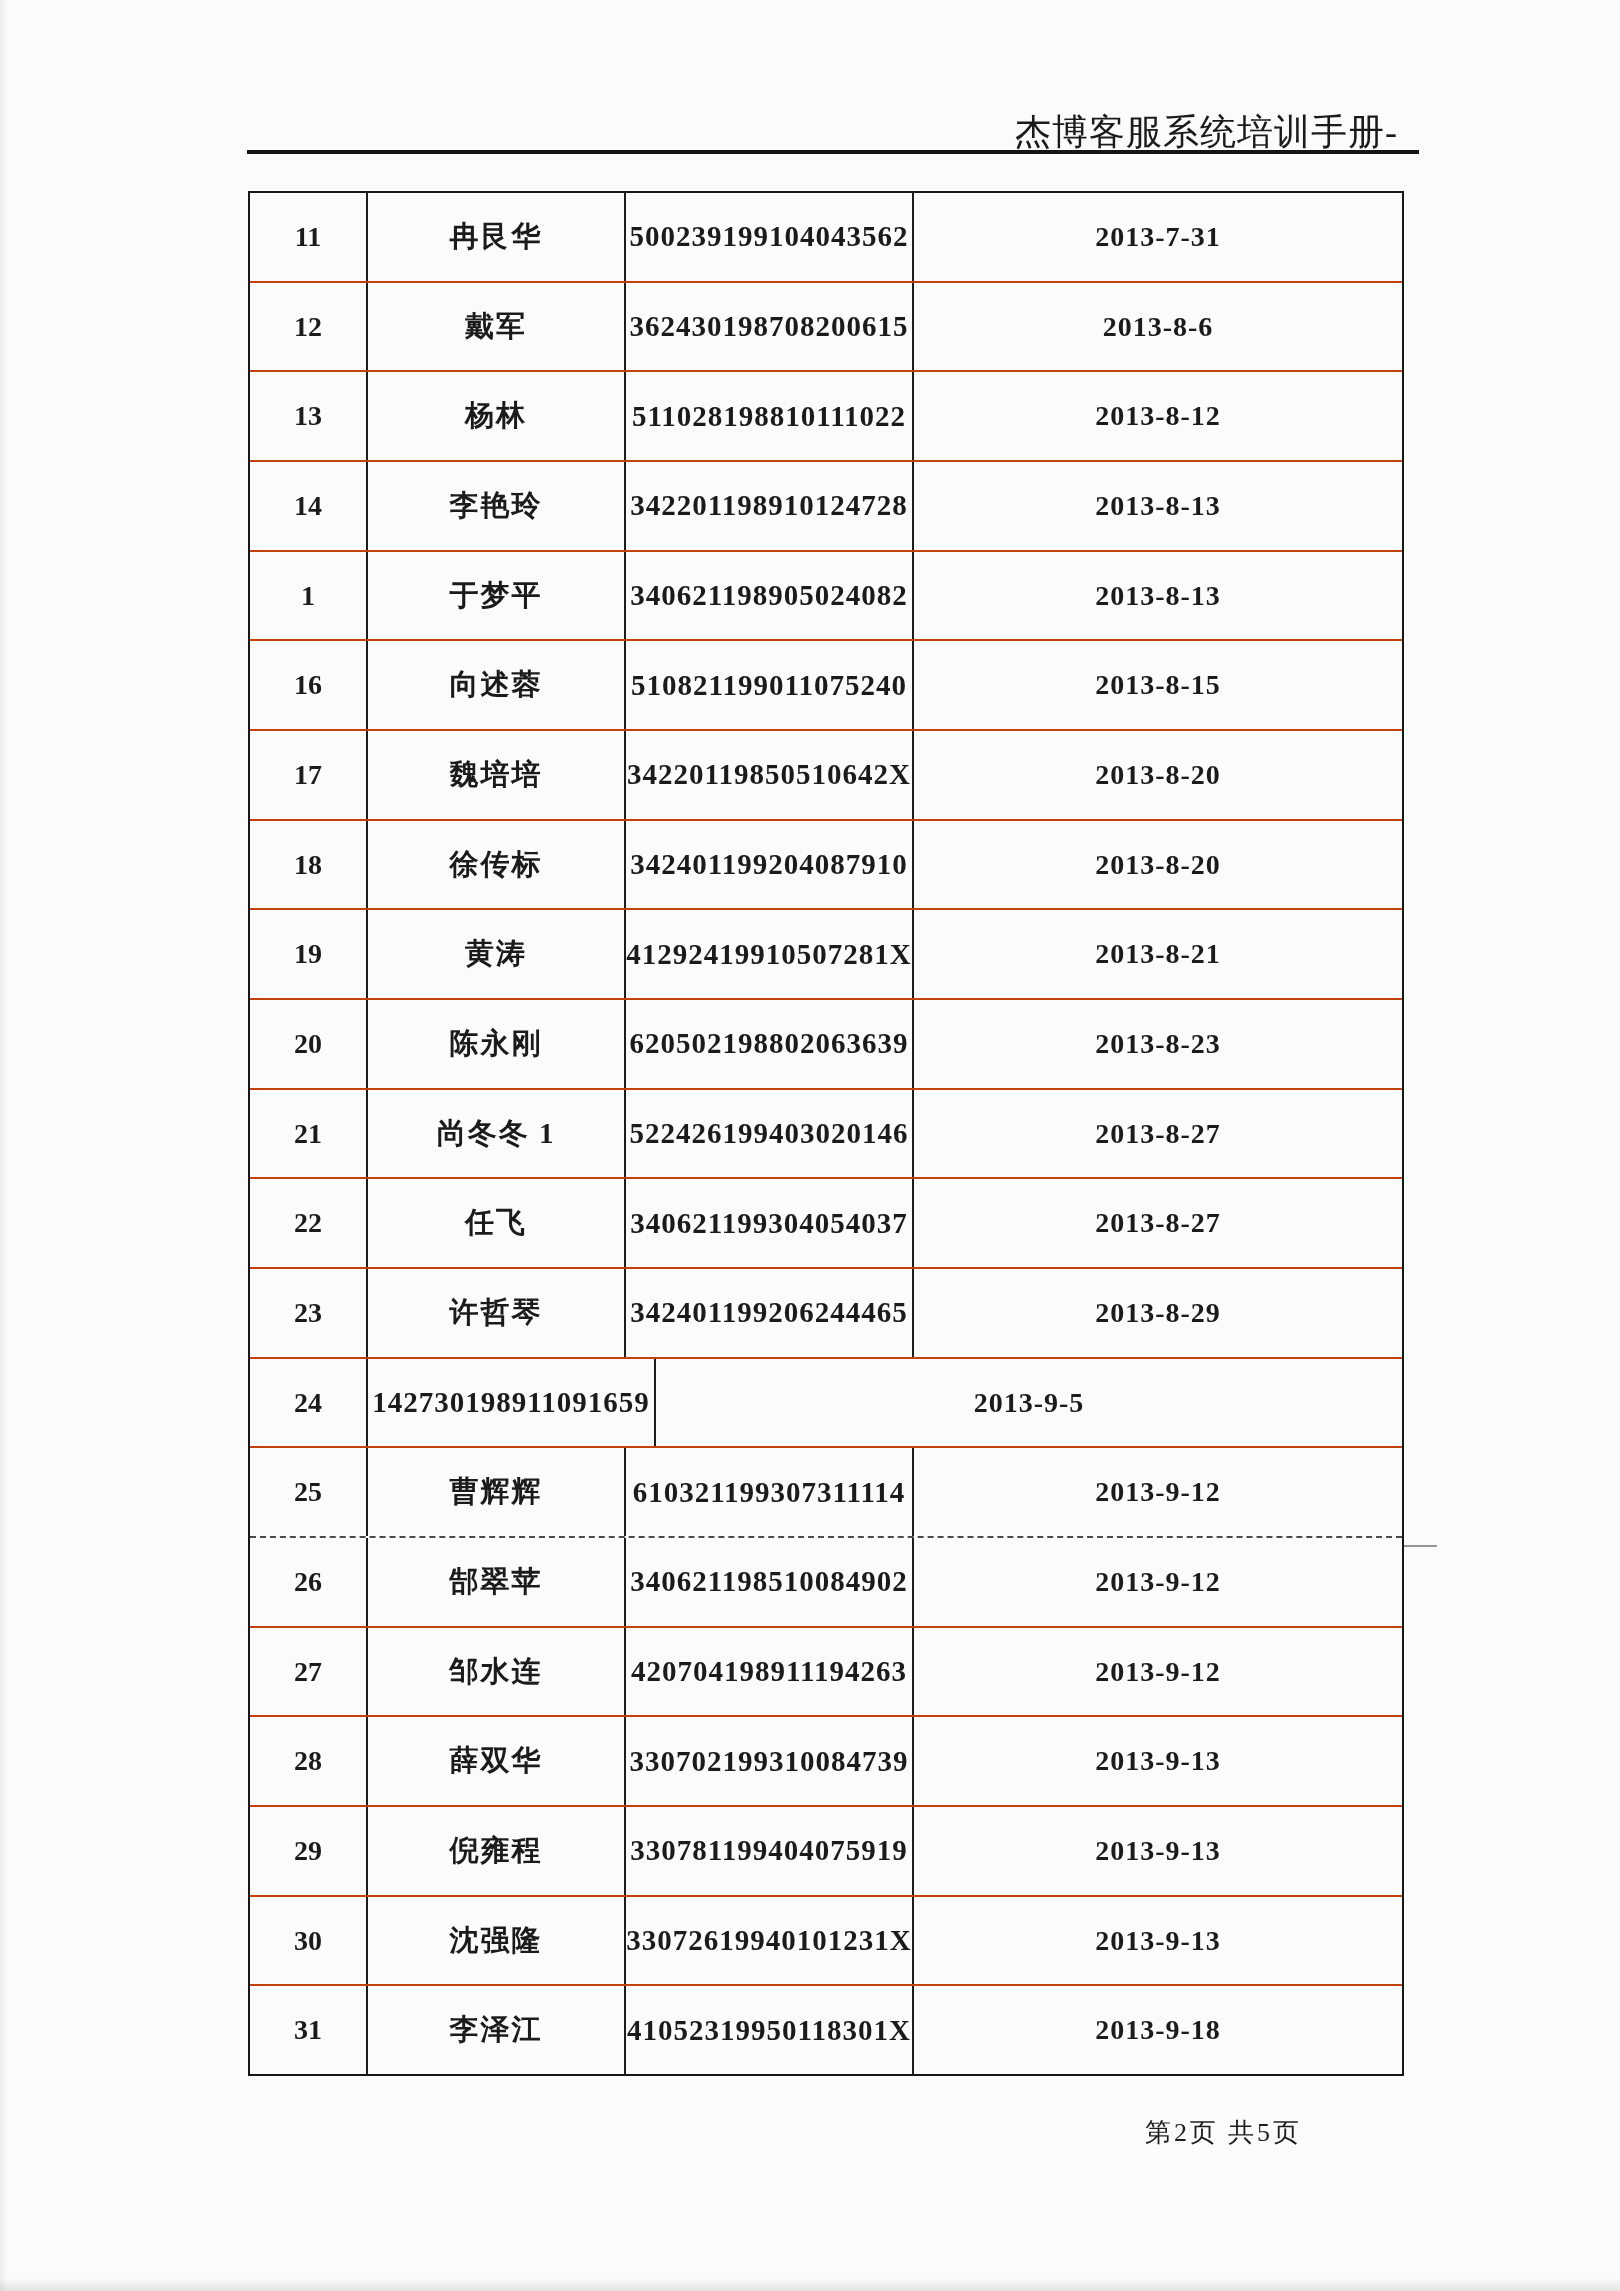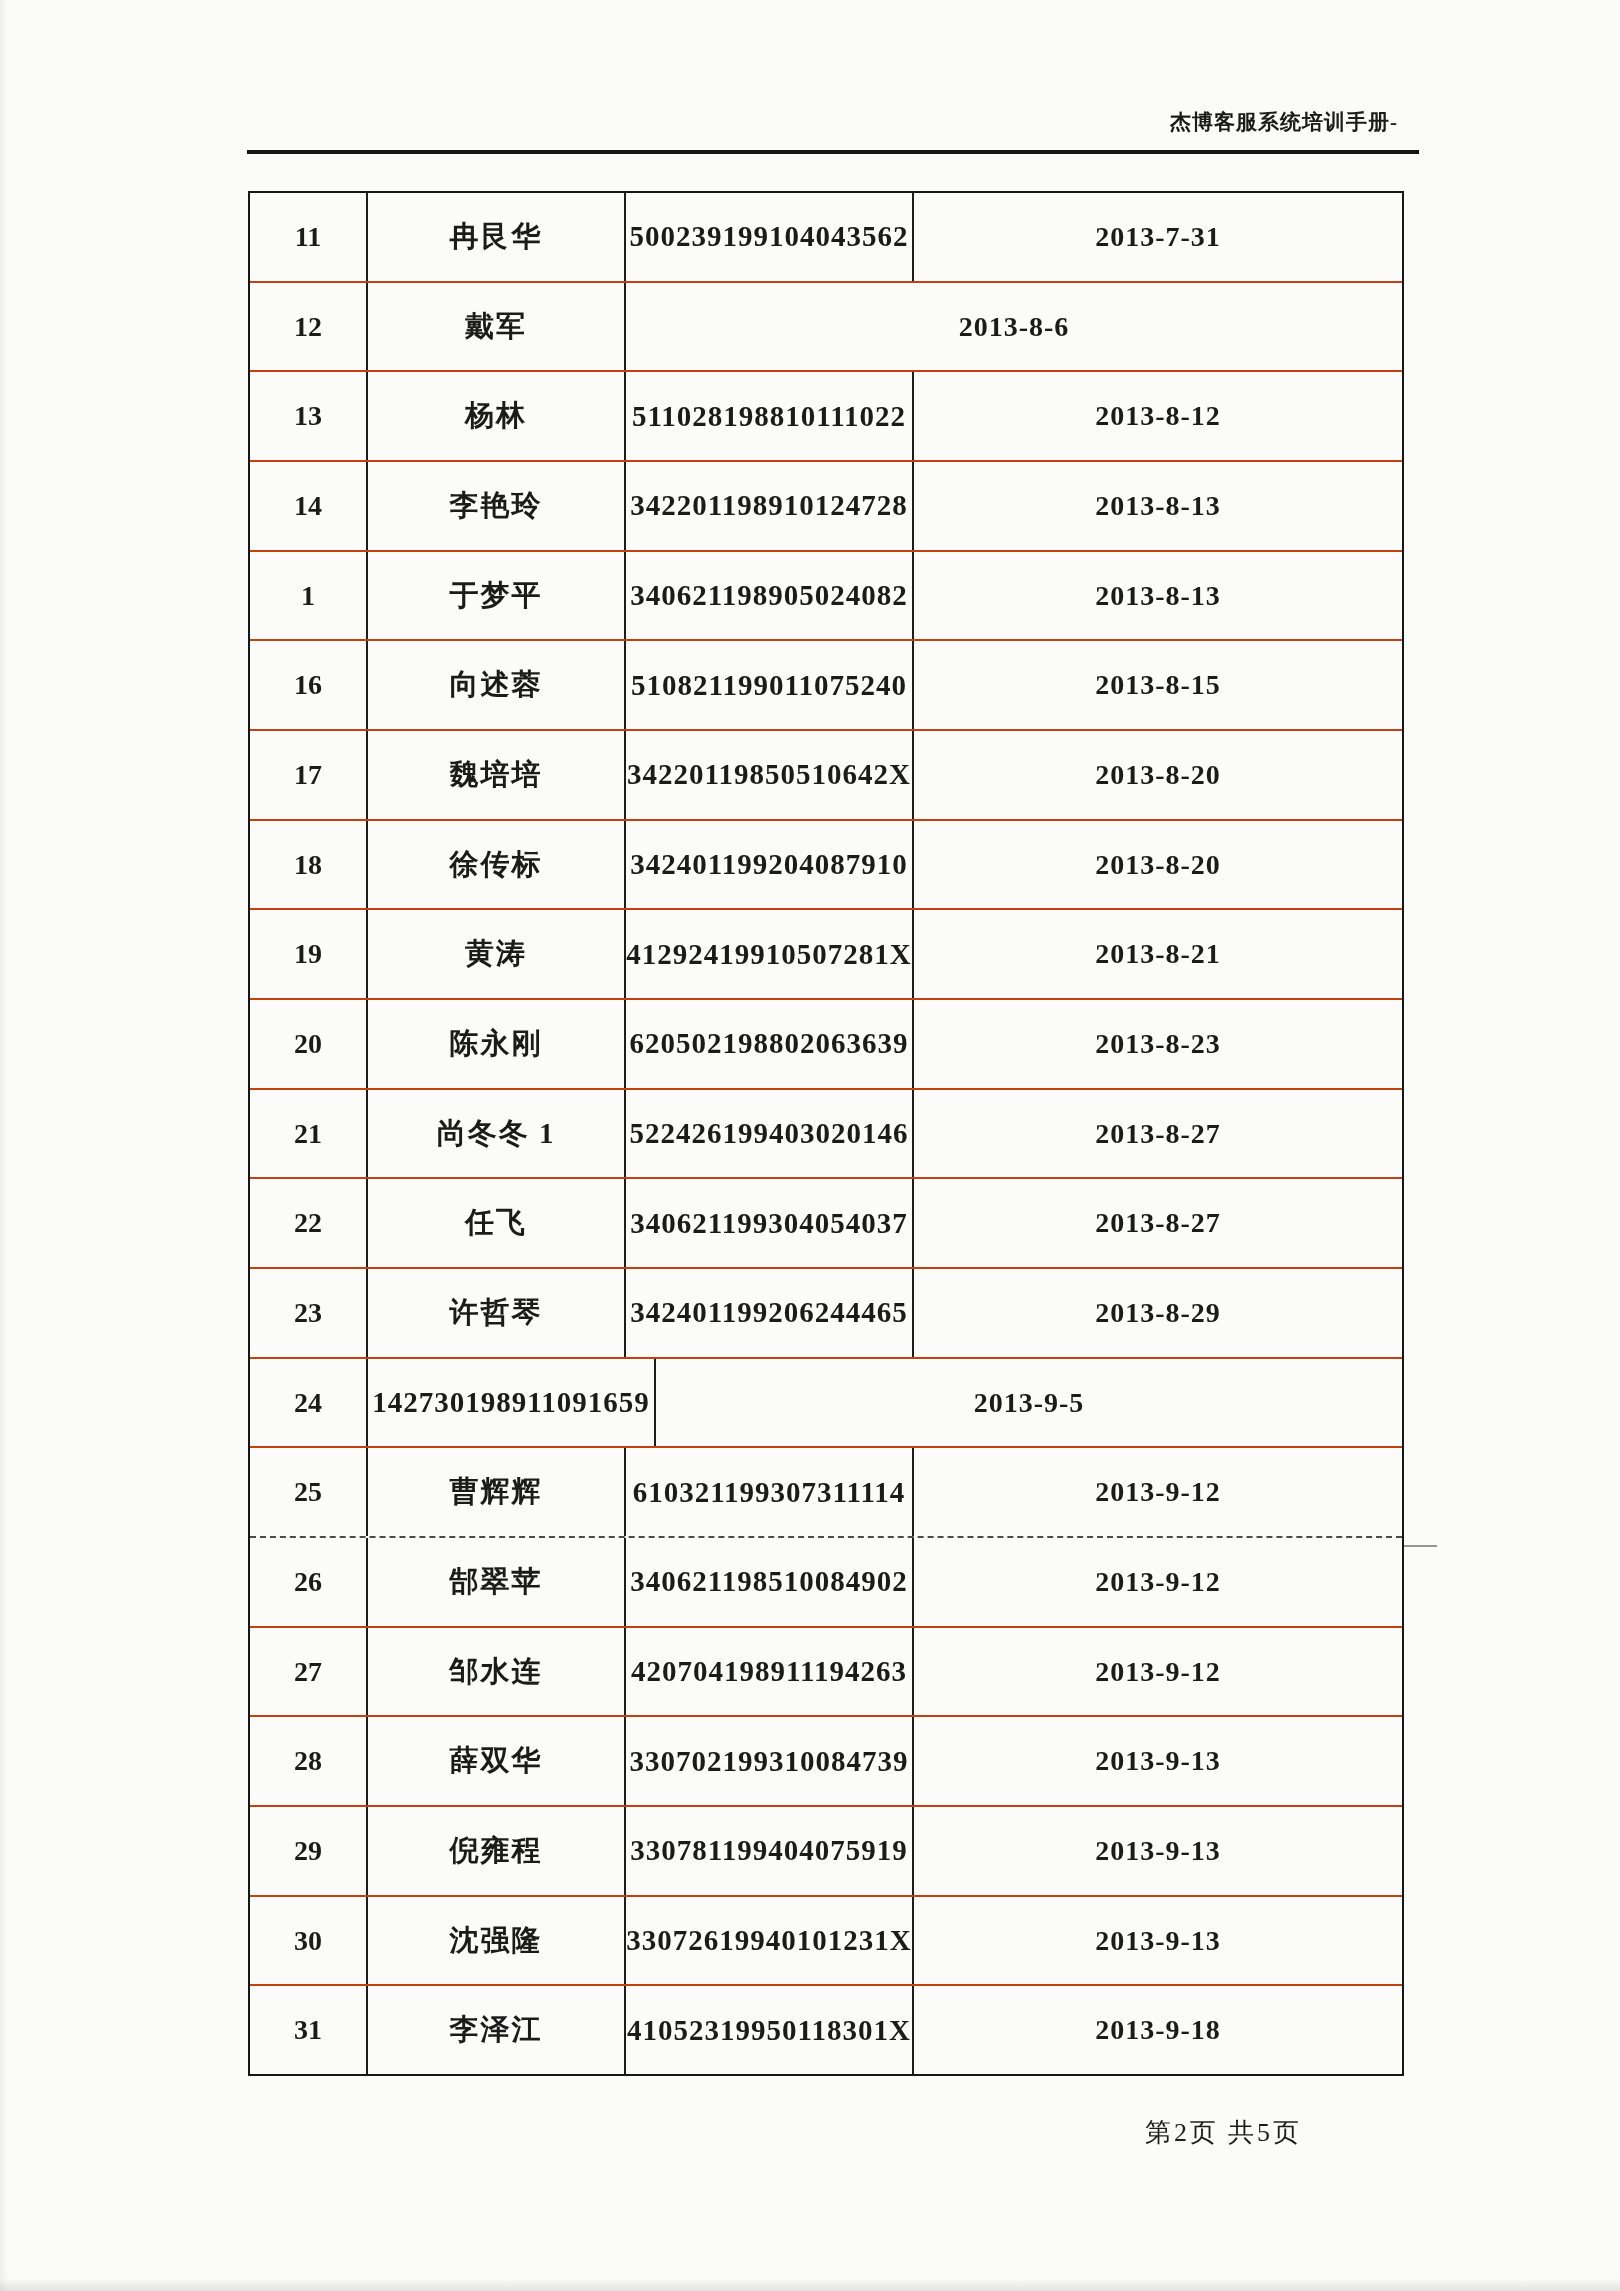--- a/index.html
+++ b/index.html
@@ -16,21 +16,21 @@
     position:absolute;left:0;bottom:0;width:100%;height:13.7px;
     background:linear-gradient(to bottom,rgba(0,0,0,0),rgba(0,0,0,0.10));
   }
   .scan-left-edge{
     position:absolute;left:0;top:0;width:7.8px;height:100%;
     background:linear-gradient(to right,rgba(0,0,0,0.05),rgba(0,0,0,0));
   }
 
   .header-title{
     position:absolute;top:108px;right:222px;
-    font-size:21px;font-weight:bold;letter-spacing:1px;
+    font-size:36px;font-weight:normal;letter-spacing:1px;
     white-space:nowrap;
   }
   .header-rule{
     position:absolute;left:247px;top:150px;width:1172px;height:3.9px;
     background:#151515;
   }
 
   .doc-table{
     position:absolute;left:248px;top:191px;width:1156px;height:1885px;
     border:2.9px solid #161616;
@@ -79,20 +79,21 @@
 <div class="doc-table" id="trainee-table">
     <div class="t-row">
       <div class="cell c-no">11</div>
       <div class="cell c-name">冉艮华</div>
       <div class="cell c-id">500239199104043562</div>
       <div class="cell c-date">2013-7-31</div>
     </div>
     <div class="t-row">
       <div class="cell c-no">12</div>
       <div class="cell c-name">戴军</div>
+      <div class="cell c-id">362430198708200615</div>
       <div class="cell c-date">2013-8-6</div>
     </div>
     <div class="t-row">
       <div class="cell c-no">13</div>
       <div class="cell c-name">杨林</div>
       <div class="cell c-id">511028198810111022</div>
       <div class="cell c-date">2013-8-12</div>
     </div>
     <div class="t-row">
       <div class="cell c-no">14</div>

